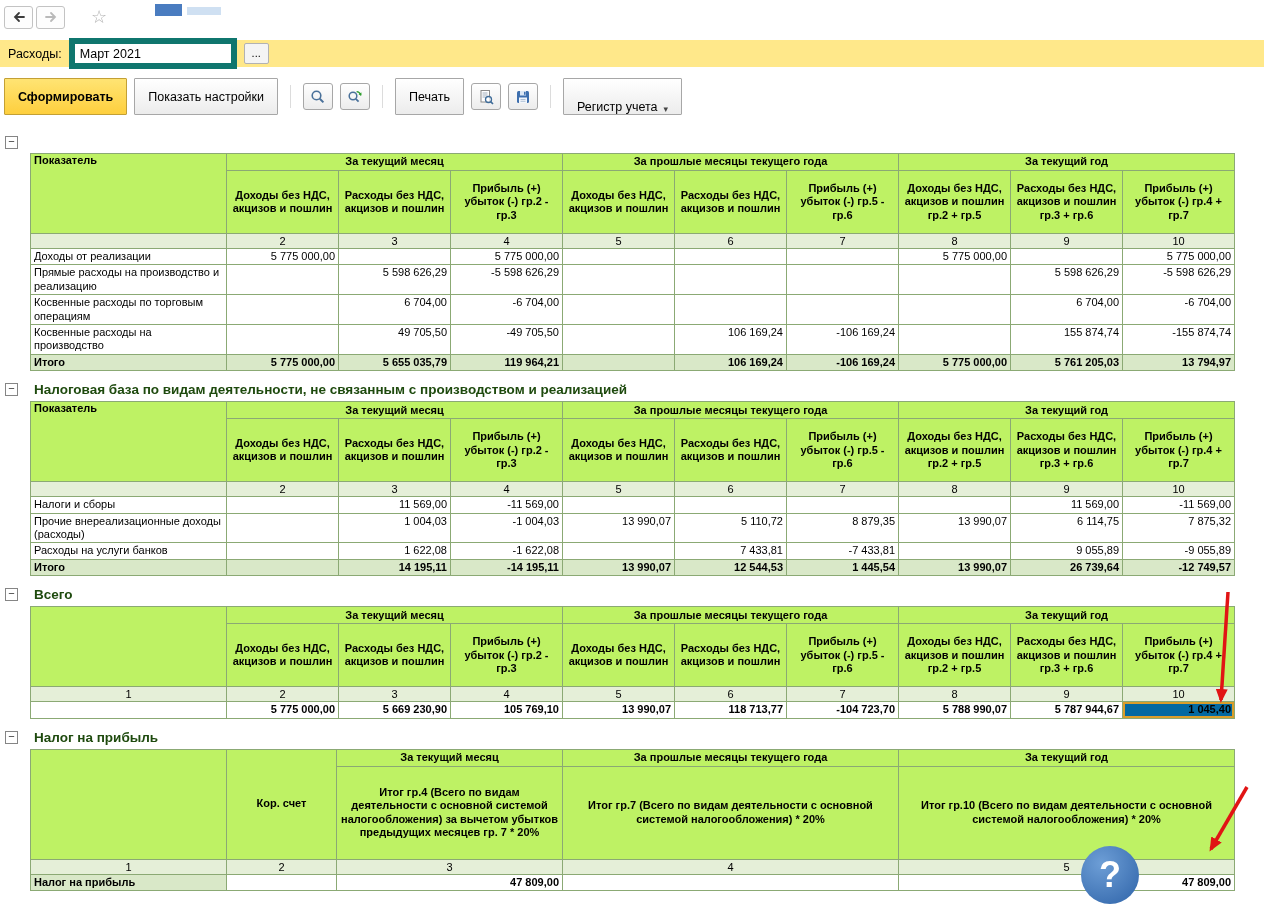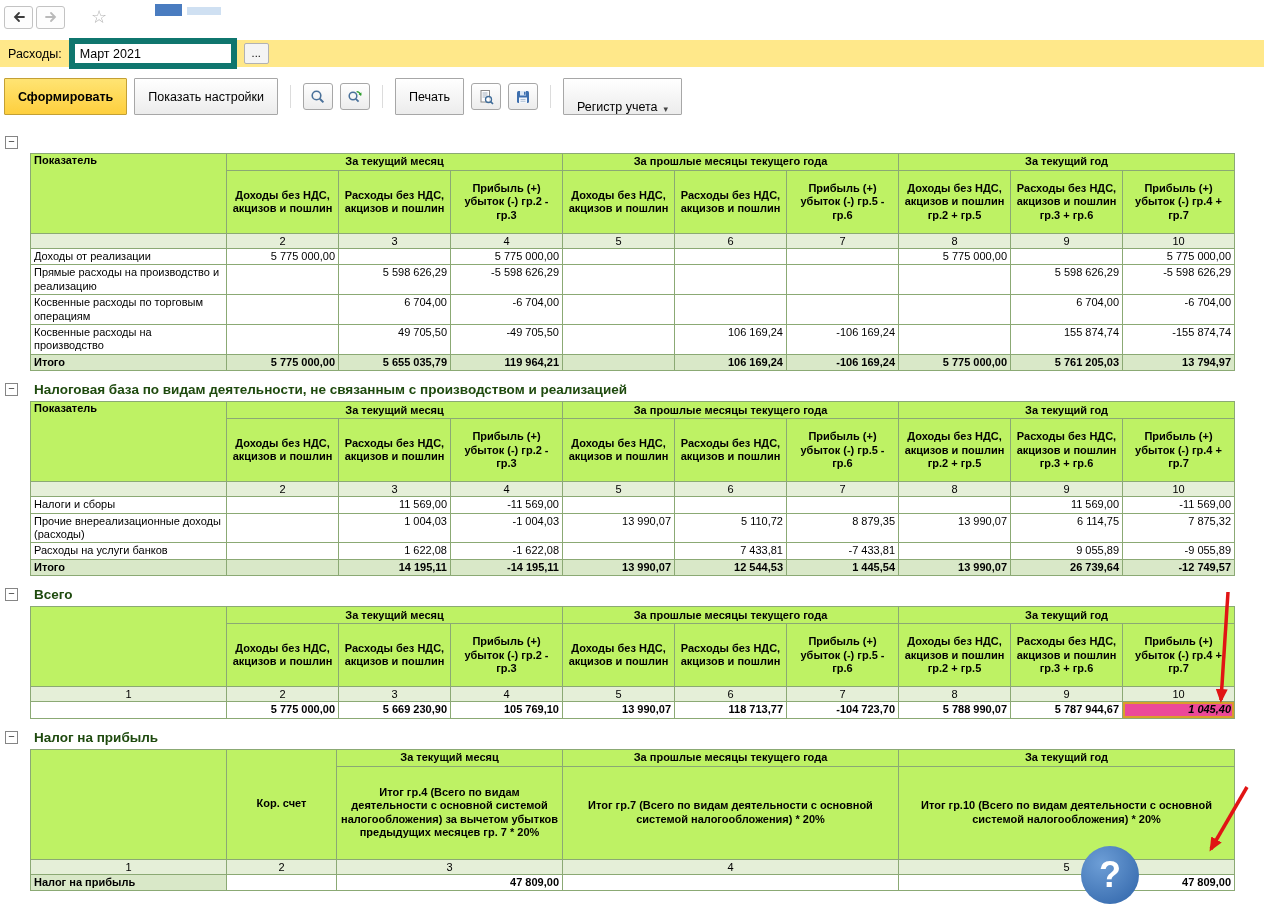--- a/index.html
+++ b/index.html
@@ -53,21 +53,21 @@
   .rep th.ind{text-align:left;vertical-align:top;}
   .rep tr.grp th{height:16px;padding:0 3px;}
   .rep tr.sub th{height:60px;}
   .rep4 tr.sub th{height:90px;}
   .rep tr.numrow td{background:#e5efd8;text-align:center;height:14px;line-height:14px;padding:0 3px;}
   .rep tbody td{background:#fff;vertical-align:top;}
   .rep td.l{text-align:left;}
   .rep td.n{text-align:right;white-space:nowrap;}
   .rep tr.total td{background:#d9e8c8;font-weight:bold;}
   .rep tr.grand td{font-weight:bold;}
-  .rep td.sel{box-shadow:inset 0 0 0 2px #d99e2b;background:#ec4899;font-style:italic;}
+  .rep td.sel{box-shadow:inset 0 0 0 2px #d99e2b;background:#0369a1;}
   .rep4 td.greenlabel{background:#d9e8c8;font-weight:bold;}
   .rep4 tr.taxrow td{font-weight:bold;}
 
   col.w-ind{width:196px;} col.w-c{width:112px;}
   col.w-ks{width:110px;} col.w-m{width:226px;} col.w-p{width:336px;} col.w-y{width:336px;}
 
   
   .overlay{position:absolute;left:0;top:0;width:1264px;height:912px;pointer-events:none;z-index:50;}
   .qbadge{position:absolute;left:1081px;top:846px;width:58px;height:58px;border-radius:50%;
           background:radial-gradient(circle at 35% 30%, #6d9ed6, #2e63a8);z-index:40;

